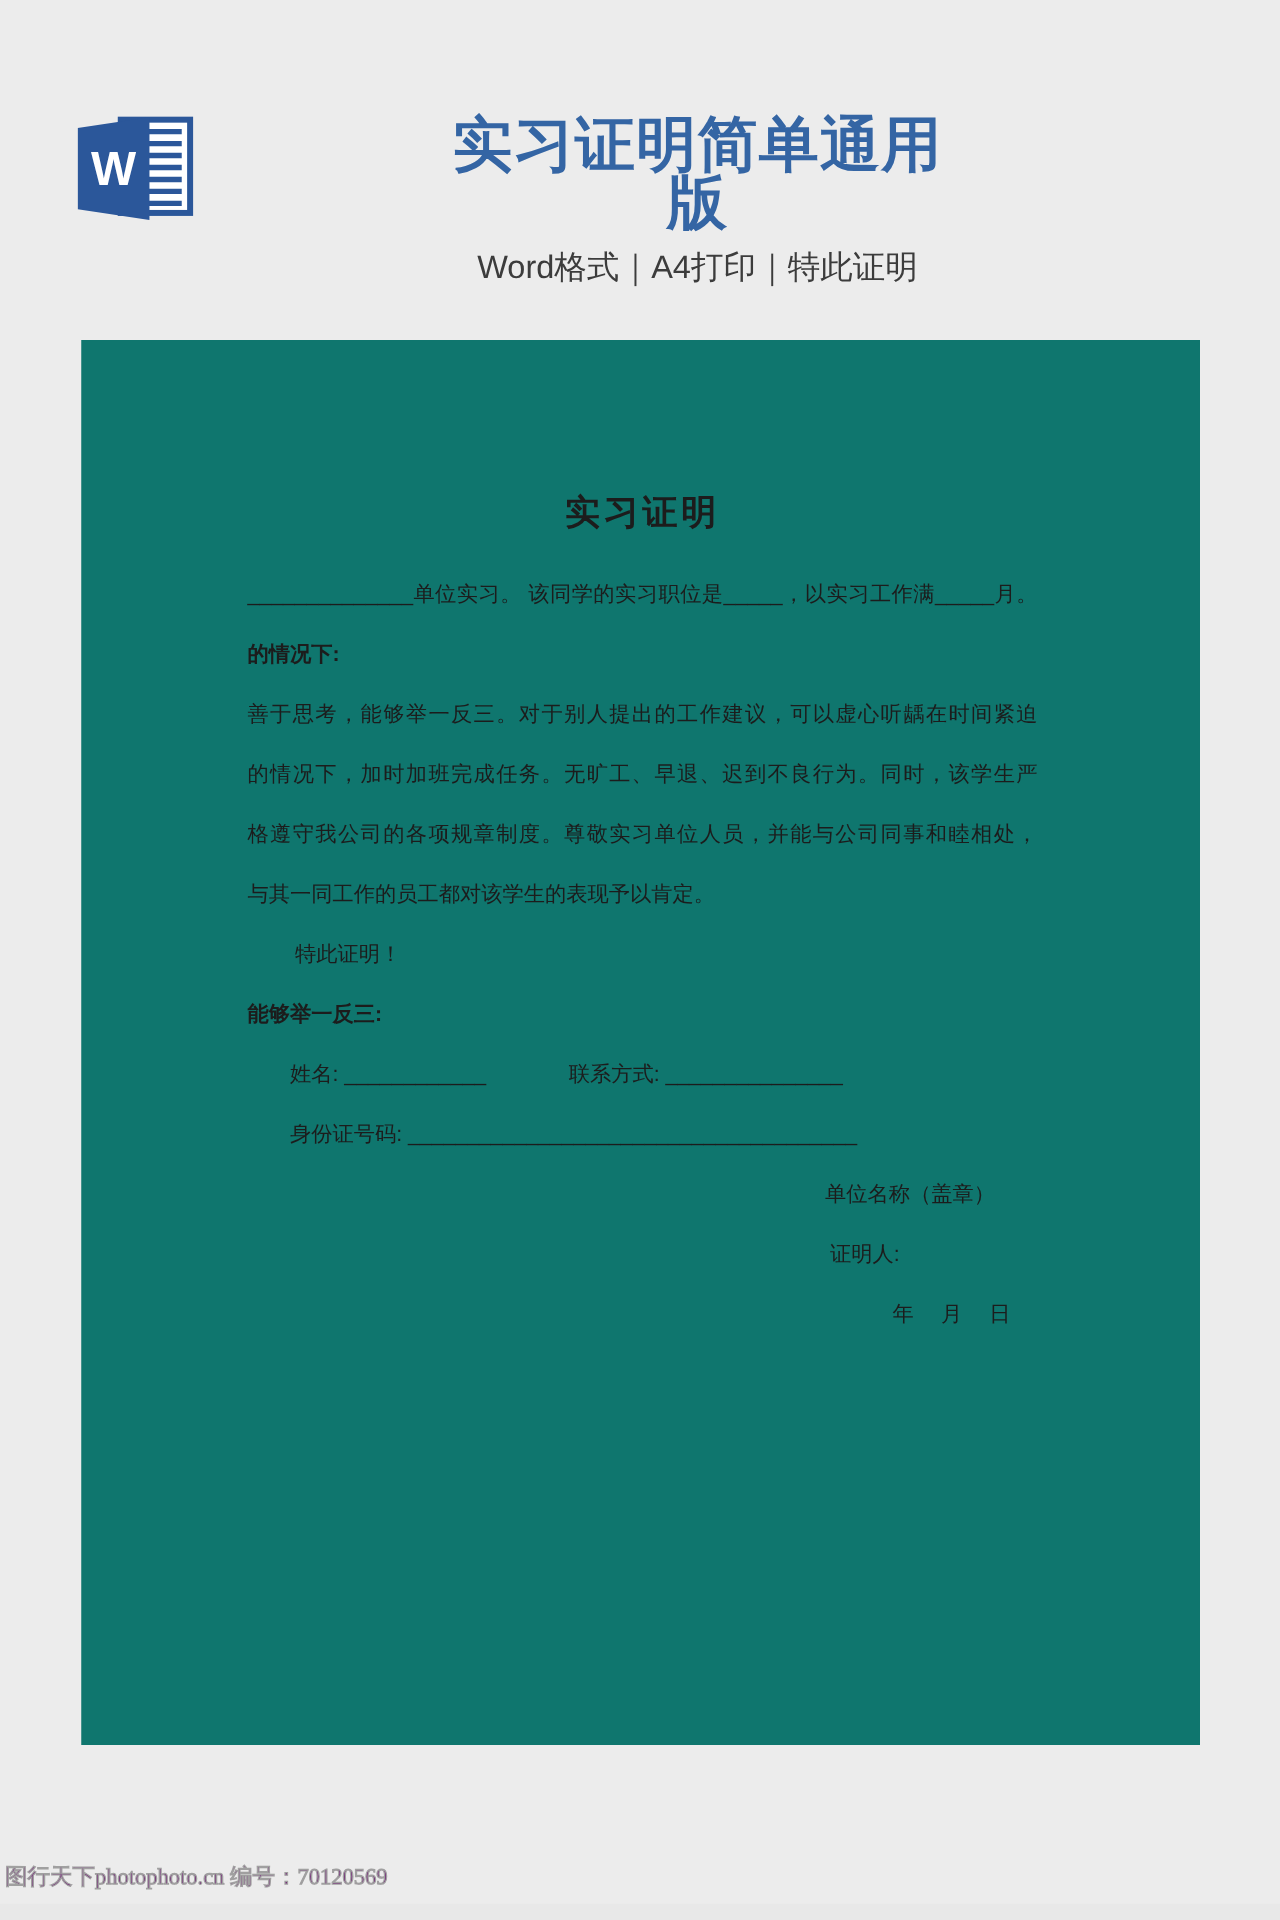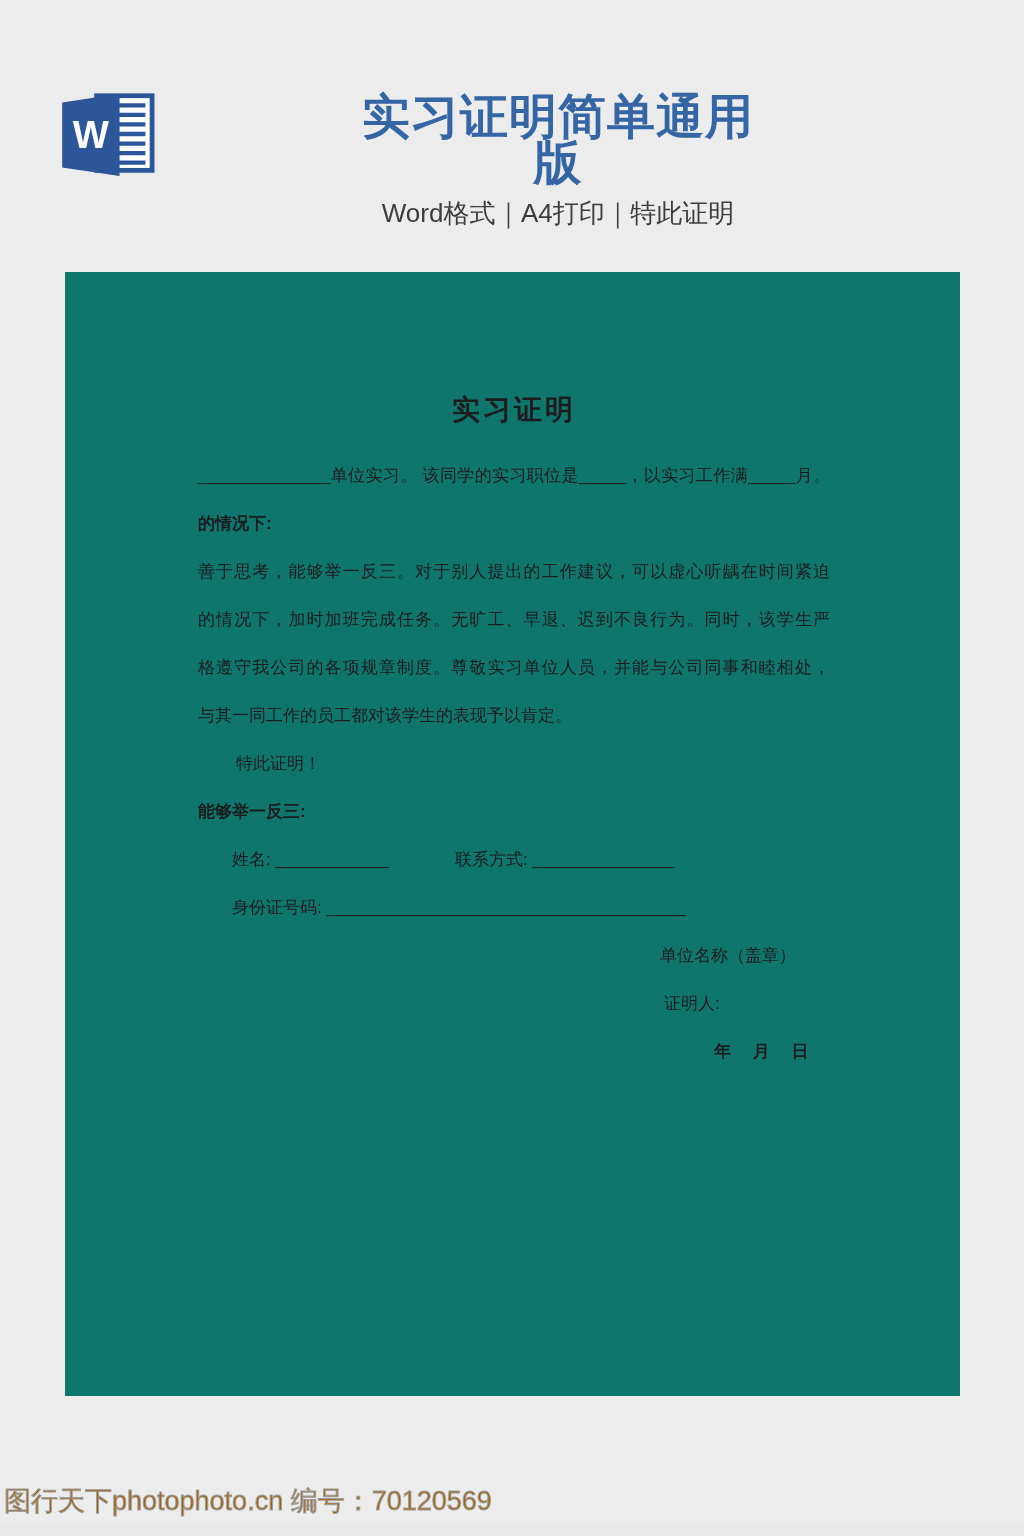--- a/index.html
+++ b/index.html
@@ -31,29 +31,30 @@
     text-align:center;letter-spacing:3px;
   }
   .line{margin:0;font-size:17px;line-height:48px;}
   .j{text-align:justify;text-align-last:justify;}
   .indent2{text-indent:38px;}
   .indent-f{text-indent:34px;}
   .bold{font-weight:bold;}
   .gap{display:inline-block;width:66px;}
   .sig{margin-left:462px;}
   .sig .cert{padding-left:4px;}
-  .sig .date{padding-left:54px;font-weight:bold;}
+  .sig .date{padding-left:54px;}
   
   .watermark{
     position:absolute;left:4px;top:1482px;
-    font-size:27px;line-height:38px;
-    color:#a16207;
+    font-size:18px;line-height:38px;
+    color:#701a75;
     -webkit-text-stroke:1px #a0a0a0;
     text-stroke:1px #a0a0a0;
     white-space:nowrap;
+    font-family:Liberation Serif, serif;
   }
   .bottom-strip{
     position:absolute;left:0;top:1523px;width:1024px;height:13px;
     background:#e8e8e8;
   }
 </style>
 </head>
 <body>
 
 <div class="root">

